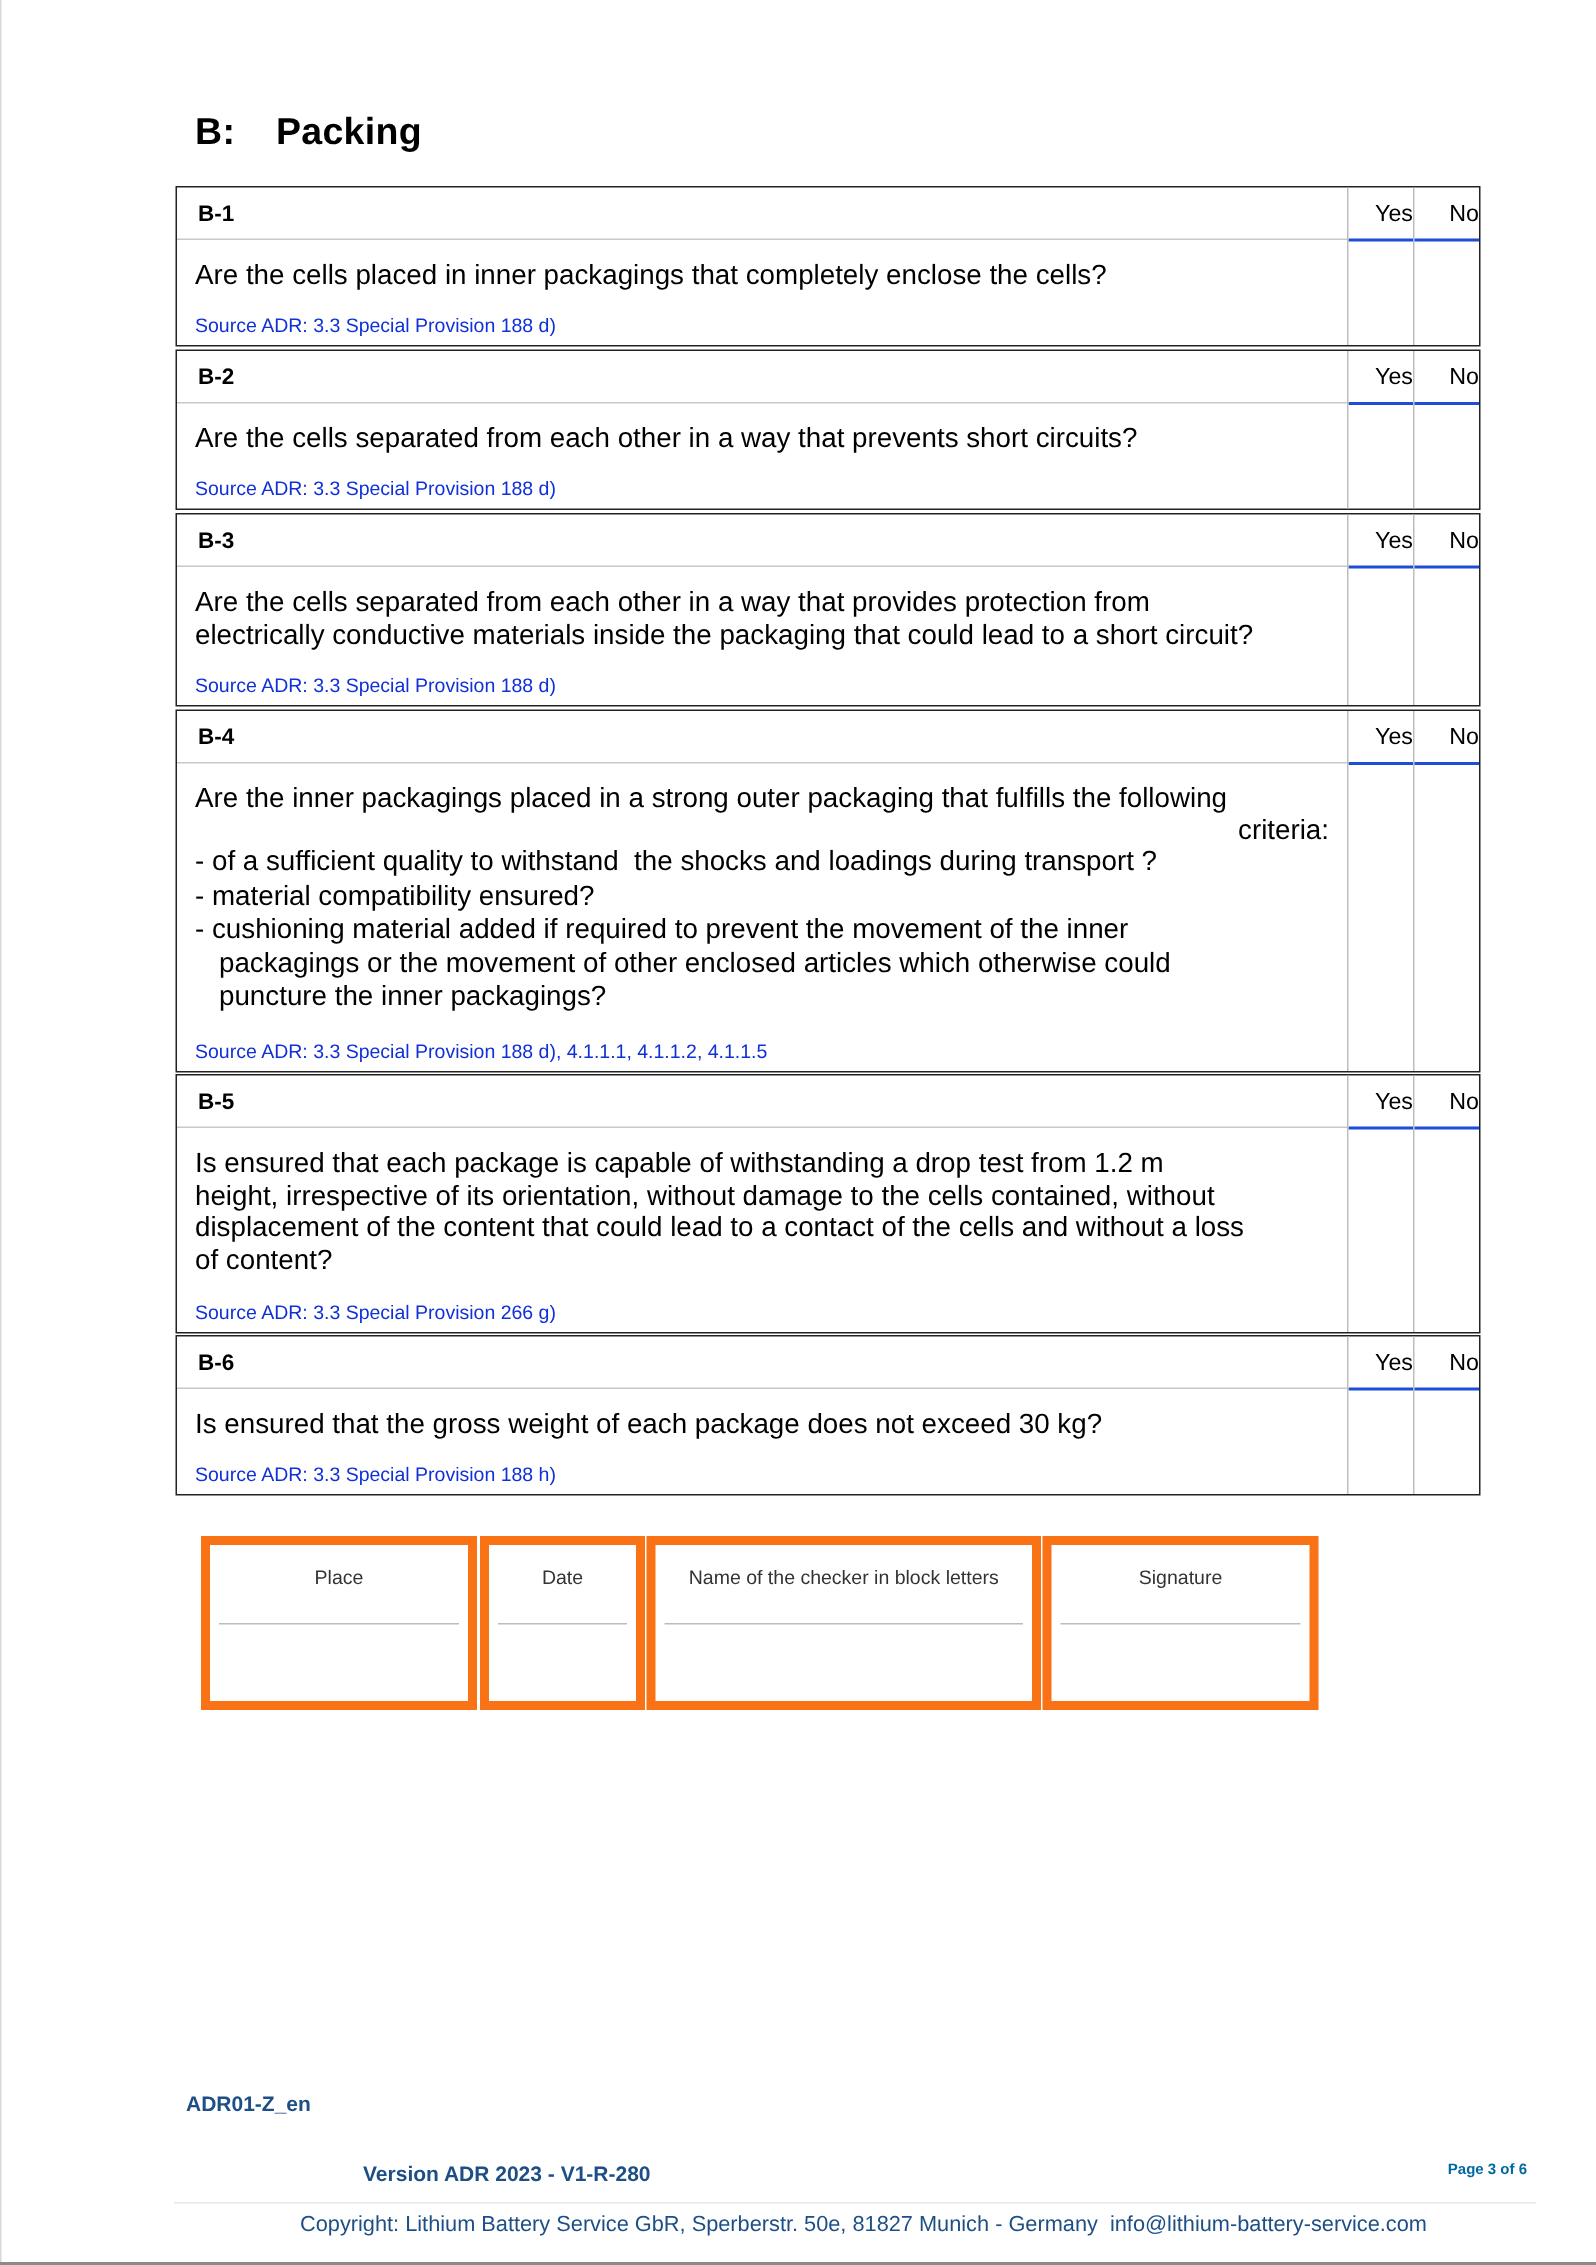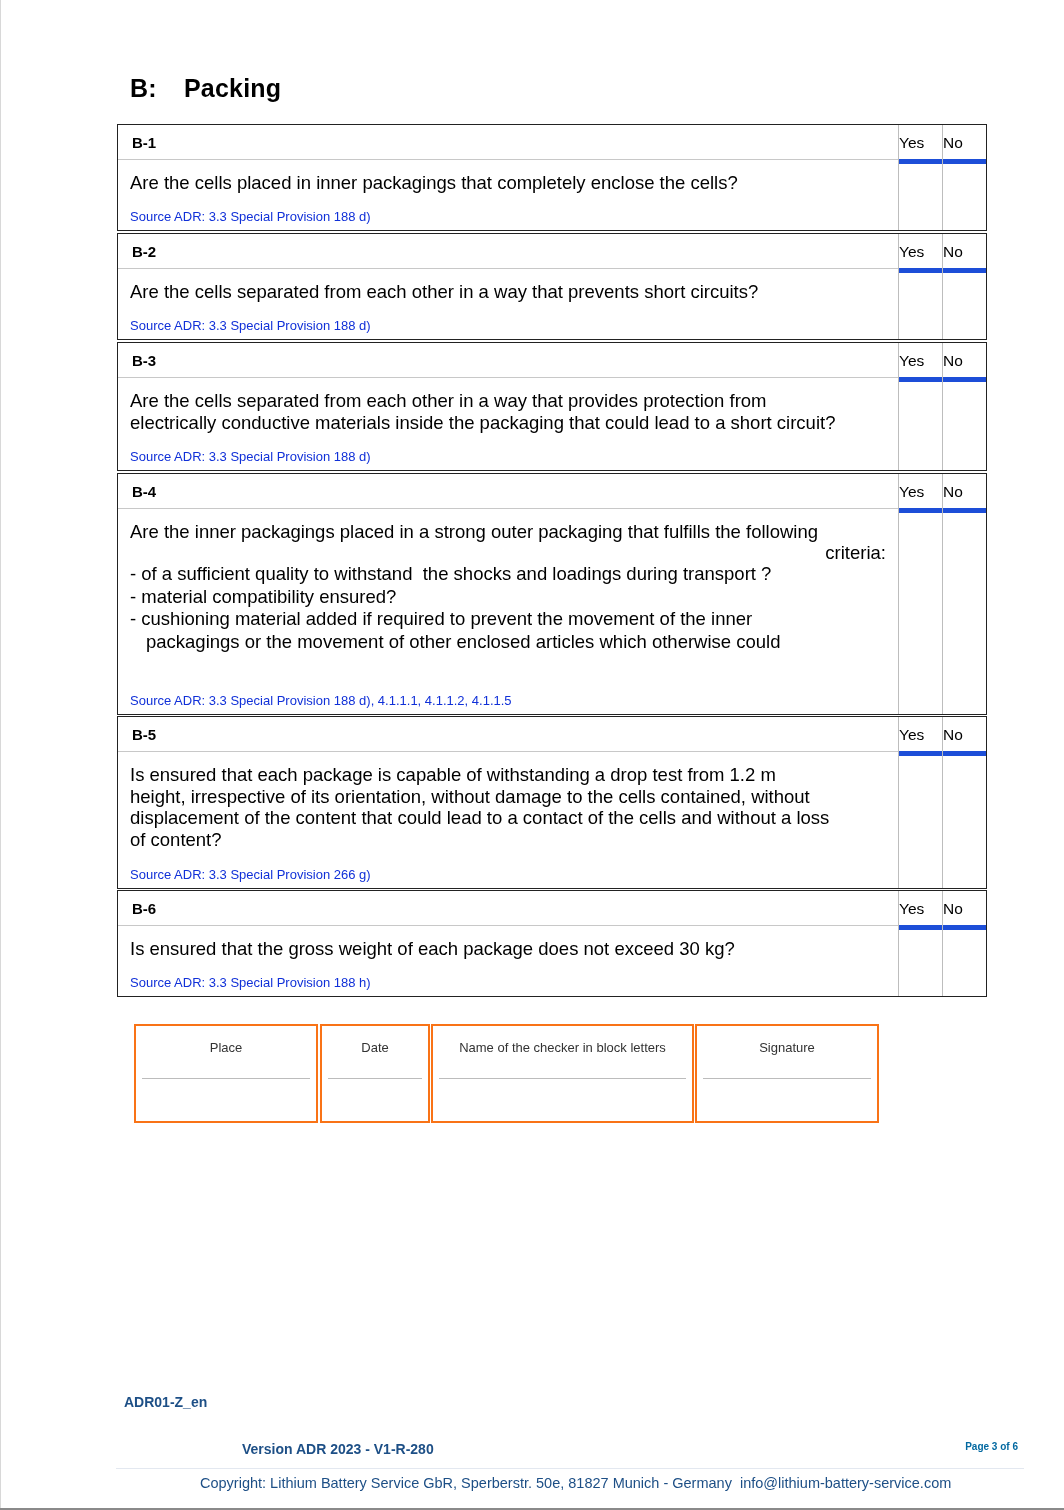--- a/index.html
+++ b/index.html
@@ -38,27 +38,27 @@
     font-size: 18.5px; line-height: 21.5px;
   }
   .qtext .line { display: block; white-space: pre; }
   .qtext .indent { padding-left: 16px; }
   .qsource {
     position: absolute; left: 12px; bottom: 6px;
     font-size: 13px; color: #1030d8;
   }
   .yncol { width: 43px; border-right: 1px solid #bdbdbd; display: flex; flex-direction: column; }
   .yncol:last-child { border-right: none; }
-  .ynhead { height: 34px; line-height: 36px; text-align: left; font-size: 15.5px; border-bottom: 5px solid #1d4ed8; }
+  .ynhead { height: 34px; line-height: 36px; text-align: right; font-size: 15.5px; border-bottom: 2px solid #1d4ed8; }
   .ynbody { flex: 1; }
 
   .sig-table { position: absolute; top: 1024px; left: 134px; height: 95px; }
   .sig-box {
-    position: absolute; top: 0; height: 99px;
-    border: 2px solid #f97316; box-sizing: border-box;
+    position: absolute; top: 0; height: 116px;
+    border: 6px solid #f97316; box-sizing: border-box;
   }
   .sig-label {
     position: absolute; left: 0; right: 0; top: 14px;
     text-align: center; font-size: 13px; color: #333;
   }
   .sig-line {
     position: absolute; left: 6px; right: 6px; top: 52px;
     border-top: 1px solid #bcbcbc;
   }
 
@@ -135,20 +135,21 @@
 <div class="qblock" style="top:473px;height:242px;">
   <div class="qmain">
     <div class="qhead">B-4</div>
     <div class="qtext" style="line-height:22.5px;">
       <span class="line" style="line-height:21px;">Are the inner packagings placed in a strong outer packaging that fulfills the following</span>
       <span class="line" style="line-height:21px;text-align:right;">criteria:</span>
       <span class="line">- of a sufficient quality to withstand  the shocks and loadings during transport ?</span>
       <span class="line">- material compatibility ensured?</span>
       <span class="line">- cushioning material added if required to prevent the movement of the inner</span>
       <span class="line indent" style="line-height:22px;">packagings or the movement of other enclosed articles which otherwise could</span>
+      <span class="line indent" style="line-height:22px;">puncture the inner packagings?</span>
     </div>
     <div class="qsource">Source ADR: 3.3 Special Provision 188 d), 4.1.1.1, 4.1.1.2, 4.1.1.5</div>
   </div>
   <div class="yncol">
     <div class="ynhead">Yes</div>
     <div class="ynbody"></div>
   </div>
   <div class="yncol">
     <div class="ynhead">No</div>
     <div class="ynbody"></div>

